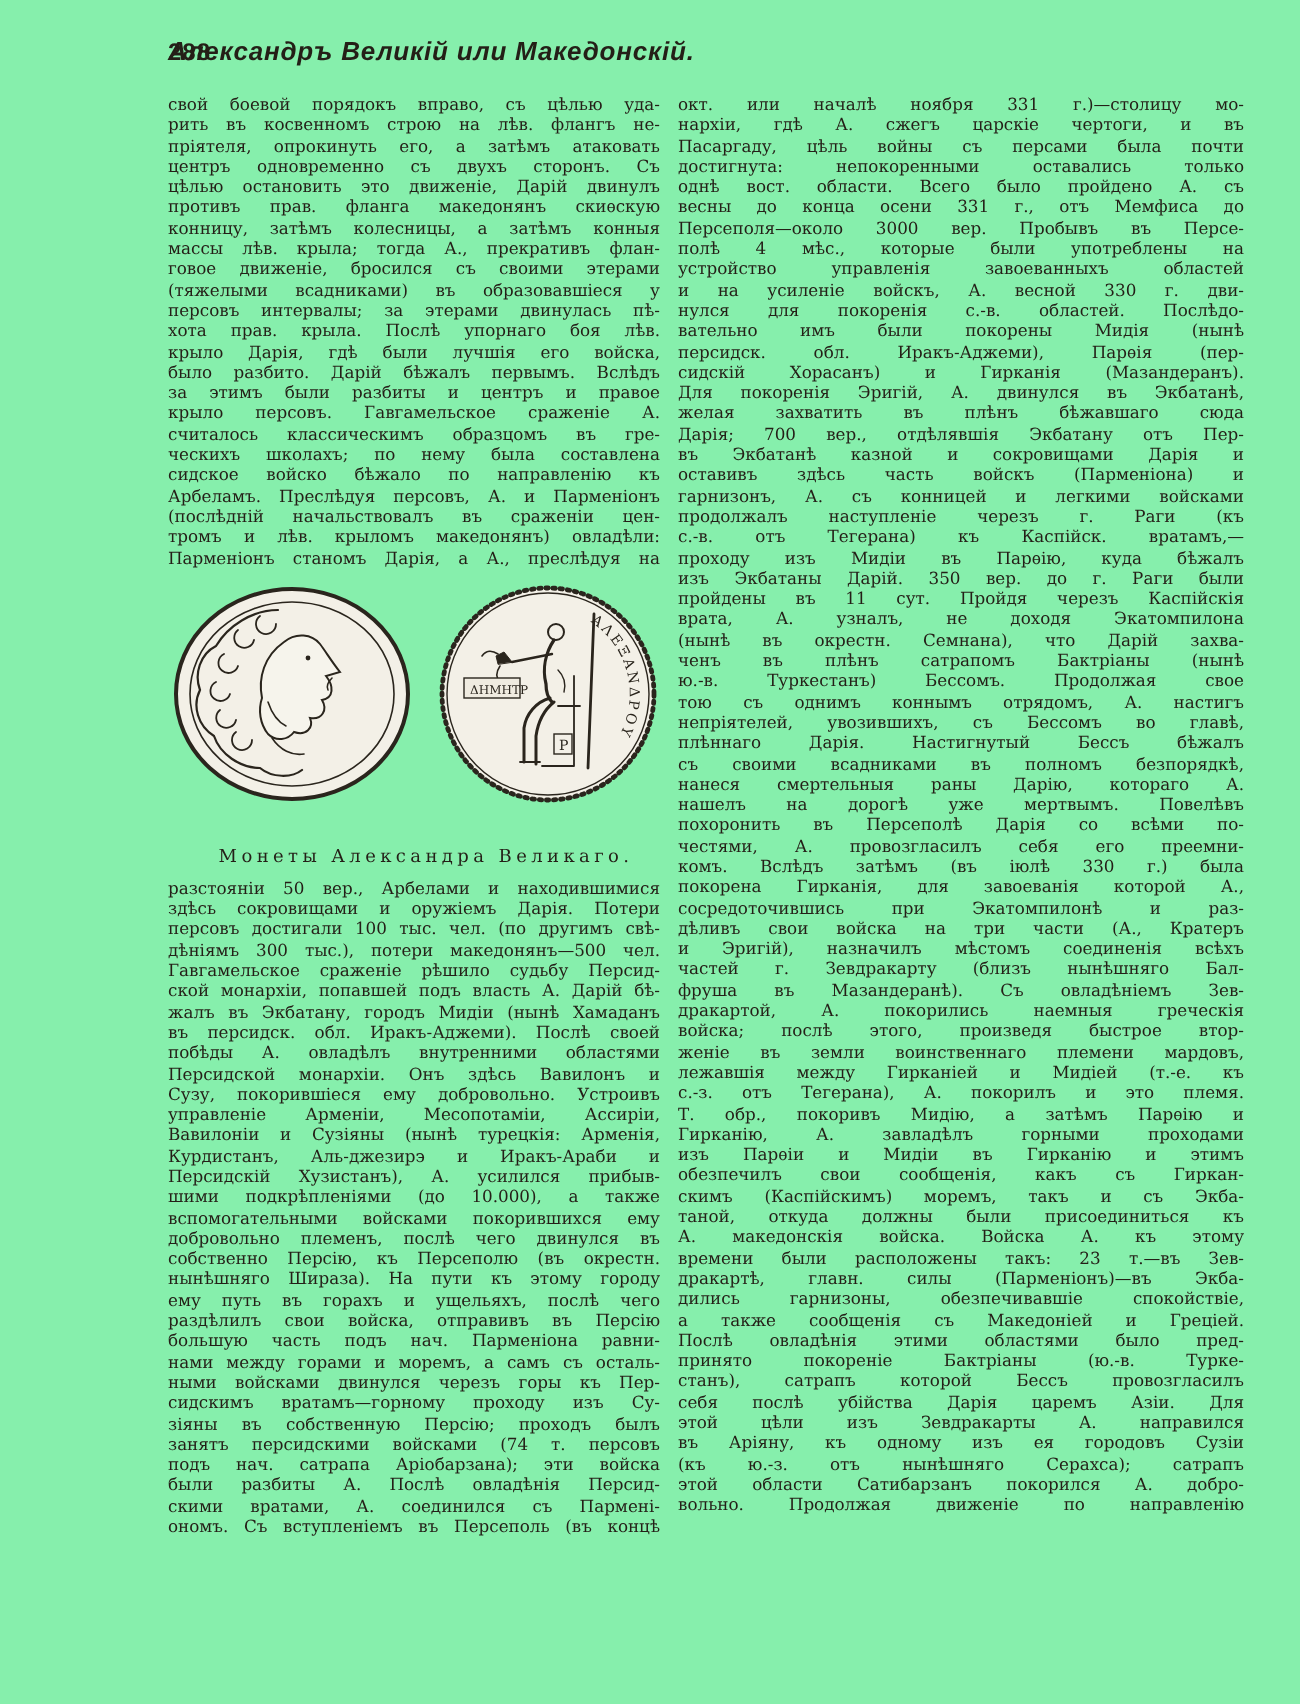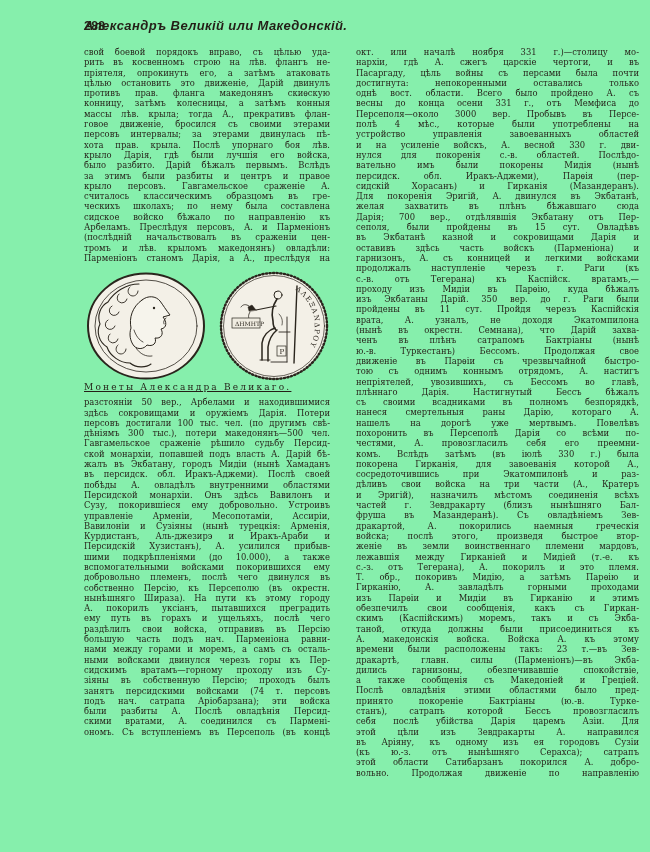--- a/index.html
+++ b/index.html
@@ -22,73 +22,75 @@
     position:absolute;left:0;top:1px;
     font-size:12px;font-weight:600;letter-spacing:.5px;
   }
   .title{
     margin:0;
     font-size:13px;font-weight:bold;letter-spacing:.4px;font-style:italic;
   }
   .body-cols{
     display:flex;
     margin:12px 28px 0 84px;
-    gap:26px;
+    gap:9px;
   }
   .col-left{width:246px;flex:none;}
   .col-right{width:283px;flex:none;}
   .textblock{width:100%;}
   .tl{
     font-family:"DejaVu Serif",serif;
     font-size:8.4px;
     line-height:10.3px;
     height:10.3px;
     overflow:hidden;
     text-align:justify;
     text-align-last:justify;
     white-space:normal;
   }
   .coin-figure{
     margin:7px -12px 5px 0;
     width:258px;
   }
   .coin-figure svg{display:block;}
   .coin-figure figcaption{
-    margin-top:0;
+    margin-top:21px;
+    text-align:center;
     font-family:"DejaVu Serif",serif;
     font-size:9px;
     letter-spacing:2.2px;
     color:#241f17;
     white-space:nowrap;
-    text-decoration:underline;
   }
   .coin-ink{stroke:#2a251d;}
 </style>
 </head>
 <body>
 
 <div class="page">
 
   <header class="running-head">
     <span class="pagenum">288</span>
     <h1 class="title">Александръ Великій или Македонскій.</h1>
   </header>
 
   <div class="body-cols">
 
     <div class="col col-left">
       <div class="textblock">
           <div class="tl">свой боевой порядокъ вправо, съ цѣлью уда-</div>
           <div class="tl">рить въ косвенномъ строю на лѣв. флангъ не-</div>
           <div class="tl">пріятеля, опрокинуть его, а затѣмъ атаковать</div>
+          <div class="tl">центръ одновременно съ двухъ сторонъ. Съ</div>
           <div class="tl">цѣлью остановить это движеніе, Дарій двинулъ</div>
           <div class="tl">противъ прав. фланга македонянъ скиѳскую</div>
           <div class="tl">конницу, затѣмъ колесницы, а затѣмъ конныя</div>
           <div class="tl">массы лѣв. крыла; тогда А., прекративъ флан-</div>
           <div class="tl">говое движеніе, бросился съ своими этерами</div>
+          <div class="tl">(тяжелыми всадниками) въ образовавшіеся у</div>
           <div class="tl">персовъ интервалы; за этерами двинулась пѣ-</div>
           <div class="tl">хота прав. крыла. Послѣ упорнаго боя лѣв.</div>
           <div class="tl">крыло Дарія, гдѣ были лучшія его войска,</div>
           <div class="tl">было разбито. Дарій бѣжалъ первымъ. Вслѣдъ</div>
           <div class="tl">за этимъ были разбиты и центръ и правое</div>
           <div class="tl">крыло персовъ. Гавгамельское сраженіе А.</div>
           <div class="tl">считалось классическимъ образцомъ въ гре-</div>
           <div class="tl">ческихъ школахъ; по нему была составлена</div>
           <div class="tl">сидское войско бѣжало по направленію къ</div>
           <div class="tl">Арбеламъ. Преслѣдуя персовъ, А. и Парменіонъ</div>
@@ -151,21 +153,20 @@
           <div class="tl">Сузу, покорившіеся ему добровольно. Устроивъ</div>
           <div class="tl">управленіе Арменіи, Месопотаміи, Ассиріи,</div>
           <div class="tl">Вавилоніи и Сузіяны (нынѣ турецкія: Арменія,</div>
           <div class="tl">Курдистанъ, Аль-джезирэ и Иракъ-Араби и</div>
           <div class="tl">Персидскій Хузистанъ), А. усилился прибыв-</div>
           <div class="tl">шими подкрѣпленіями (до 10.000), а также</div>
           <div class="tl">вспомогательными войсками покорившихся ему</div>
           <div class="tl">добровольно племенъ, послѣ чего двинулся въ</div>
           <div class="tl">собственно Персію, къ Персеполю (въ окрестн.</div>
           <div class="tl">нынѣшняго Шираза). На пути къ этому городу</div>
-          <div class="tl">А. покорилъ уксіанъ, пытавшихся преградить</div>
           <div class="tl">ему путь въ горахъ и ущельяхъ, послѣ чего</div>
           <div class="tl">раздѣлилъ свои войска, отправивъ въ Персію</div>
           <div class="tl">большую часть подъ нач. Парменіона равни-</div>
           <div class="tl">нами между горами и моремъ, а самъ съ осталь-</div>
           <div class="tl">ными войсками двинулся черезъ горы къ Пер-</div>
           <div class="tl">сидскимъ вратамъ—горному проходу изъ Су-</div>
           <div class="tl">зіяны въ собственную Персію; проходъ былъ</div>
           <div class="tl">занятъ персидскими войсками (74 т. персовъ</div>
           <div class="tl">подъ нач. сатрапа Аріобарзана); эти войска</div>
           <div class="tl">были разбиты А. Послѣ овладѣнія Персид-</div>
@@ -186,34 +187,32 @@
           <div class="tl">полѣ 4 мѣс., которые были употреблены на</div>
           <div class="tl">устройство управленія завоеванныхъ областей</div>
           <div class="tl">и на усиленіе войскъ, А. весной 330 г. дви-</div>
           <div class="tl">нулся для покоренія с.-в. областей. Послѣдо-</div>
           <div class="tl">вательно имъ были покорены Мидія (нынѣ</div>
           <div class="tl">персидск. обл. Иракъ-Аджеми), Парѳія (пер-</div>
           <div class="tl">сидскій Хорасанъ) и Гирканія (Мазандеранъ).</div>
           <div class="tl">Для покоренія Эригій, А. двинулся въ Экбатанѣ,</div>
           <div class="tl">желая захватить въ плѣнъ бѣжавшаго сюда</div>
           <div class="tl">Дарія; 700 вер., отдѣлявшія Экбатану отъ Пер-</div>
-          <div class="tl">сеполя, были пройдены въ 15 сут. Овладѣвъ</div>
           <div class="tl">въ Экбатанѣ казной и сокровищами Дарія и</div>
           <div class="tl">оставивъ здѣсь часть войскъ (Парменіона) и</div>
           <div class="tl">гарнизонъ, А. съ конницей и легкими войсками</div>
           <div class="tl">продолжалъ наступленіе черезъ г. Раги (къ</div>
           <div class="tl">с.-в. отъ Тегерана) къ Каспійск. вратамъ,—</div>
           <div class="tl">проходу изъ Мидіи въ Парѳію, куда бѣжалъ</div>
           <div class="tl">изъ Экбатаны Дарій. 350 вер. до г. Раги были</div>
           <div class="tl">пройдены въ 11 сут. Пройдя черезъ Каспійскія</div>
           <div class="tl">врата, А. узналъ, не доходя Экатомпилона</div>
           <div class="tl">(нынѣ въ окрестн. Семнана), что Дарій захва-</div>
           <div class="tl">ченъ въ плѣнъ сатрапомъ Бактріаны (нынѣ</div>
           <div class="tl">ю.-в. Туркестанъ) Бессомъ. Продолжая свое</div>
-          <div class="tl">движеніе въ Парѳіи съ чрезвычайной быстро-</div>
           <div class="tl">тою съ однимъ коннымъ отрядомъ, А. настигъ</div>
           <div class="tl">непріятелей, увозившихъ, съ Бессомъ во главѣ,</div>
           <div class="tl">плѣннаго Дарія. Настигнутый Бессъ бѣжалъ</div>
           <div class="tl">съ своими всадниками въ полномъ безпорядкѣ,</div>
           <div class="tl">нанеся смертельныя раны Дарію, котораго А.</div>
           <div class="tl">нашелъ на дорогѣ уже мертвымъ. Повелѣвъ</div>
           <div class="tl">похоронить въ Персеполѣ Дарія со всѣми по-</div>
           <div class="tl">честями, А. провозгласилъ себя его преемни-</div>
           <div class="tl">комъ. Вслѣдъ затѣмъ (въ іюлѣ 330 г.) была</div>
           <div class="tl">покорена Гирканія, для завоеванія которой А.,</div>

